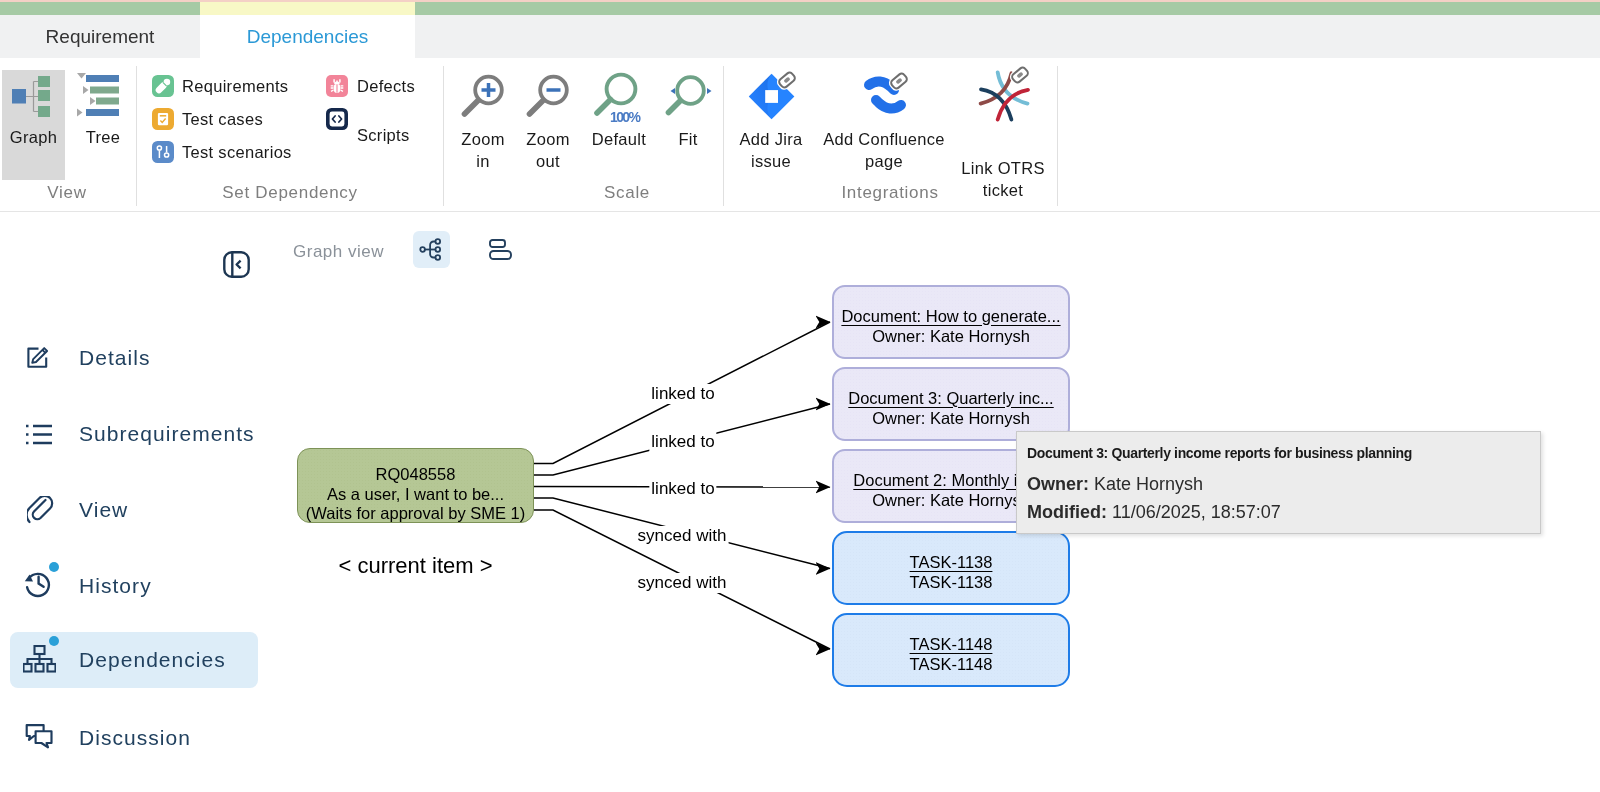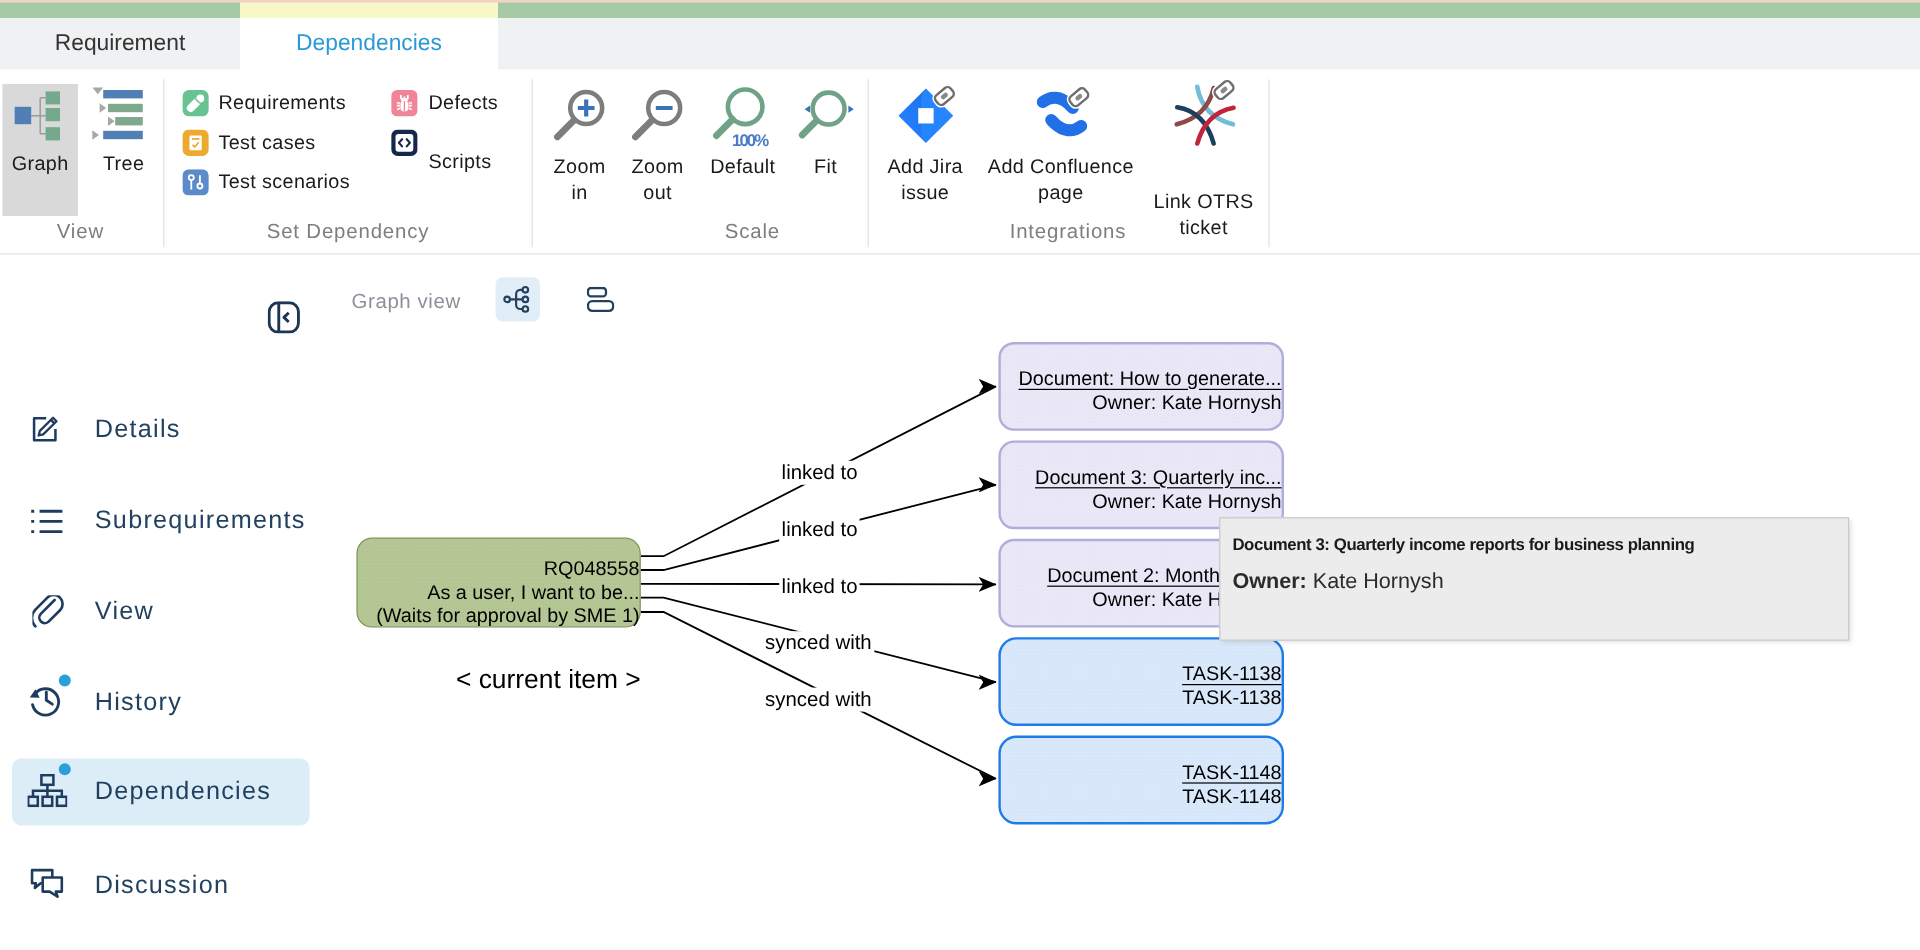--- a/index.html
+++ b/index.html
@@ -22,21 +22,21 @@
   .cap1{position:absolute;top:127.5px;font-size:16.5px;letter-spacing:0.3px;color:#1a1a1a;text-align:center;line-height:22px;}
   #graphbtn{left:2px;top:70px;width:63px;height:110px;background:#d9d9d9;}
   
   #graphview{left:293px;top:242px;font-size:17px;letter-spacing:0.5px;color:#8a9199;}
   #toggle1{left:413px;top:231px;width:37px;height:37px;background:#e1eef8;border-radius:6px;}
   
   .navitem{position:absolute;left:79px;font-size:21px;letter-spacing:1.05px;color:#21415f;}
   #dephl{left:10px;top:632px;width:248px;height:56px;background:#ddedf8;border-radius:8px;}
   .bluedot{position:absolute;width:10px;height:10px;border-radius:50%;background:#2aa0d8;}
   
-  .gnode{position:absolute;box-sizing:border-box;text-align:right;font-size:16.5px;color:#000;}
+  .gnode{position:absolute;box-sizing:border-box;text-align:center;font-size:16.5px;color:#000;}
   #srcnode{left:297px;top:448px;width:237px;height:75px;background:#b5c795;background-image:radial-gradient(#b1c38f 0.6px, rgba(0,0,0,0) 0.9px);background-size:3px 3px;border:1.5px solid #7d9257;border-radius:13px;padding-top:16px;line-height:19.6px;font-size:16.5px;}
   .docnode{left:832px;width:238px;height:74px;background:#eae8f7;background-image:radial-gradient(#e7e4f6 0.6px, rgba(0,0,0,0) 0.9px);background-size:3px 3px;border:2px solid #aeaeda;border-radius:13px;}
   .tasknode{left:832px;width:238px;height:74px;background:#d9e9fb;background-image:radial-gradient(#d5e5f8 0.6px, rgba(0,0,0,0) 0.9px);background-size:3px 3px;border:2px solid #1e7ce8;border-radius:15px;}
   .nl1{position:absolute;left:0;width:100%;top:19.5px;text-decoration:underline;text-underline-offset:2.5px;}
   .nl2{position:absolute;left:0;width:100%;top:39.5px;}
   .elabel{position:absolute;font-size:17px;color:#000;background:#fff;padding:0 2px;transform:translate(-50%,-50%);white-space:nowrap;}
   
   #tooltip{left:1016px;top:431px;width:525px;height:103px;background:#ececec;border:1px solid #c9c9c9;box-sizing:border-box;white-space:nowrap;box-shadow:2px 2px 4px rgba(0,0,0,0.12);}
   #tooltip .tt1{position:absolute;left:10px;top:13px;font-size:14px;font-weight:bold;color:#1a1a1a;letter-spacing:-0.35px;}
   #tooltip .tt2{position:absolute;left:10px;top:42px;font-size:18px;color:#2b2b2b;}
@@ -304,13 +304,14 @@
     <span class="nl2">TASK-1138</span>
   </div>
 <div class="gnode tasknode" style="top:613px;">
     <span class="nl1">TASK-1148</span>
     <span class="nl2">TASK-1148</span>
   </div>
 
 <div id="tooltip" class="abs">
   <div class="tt1">Document 3: Quarterly income reports for business planning</div>
   <div class="tt2"><b>Owner:</b> Kate Hornysh</div>
+  <div class="tt3"><b>Modified:</b> 11/06/2025, 18:57:07</div>
 </div>
 
 </body></html>

